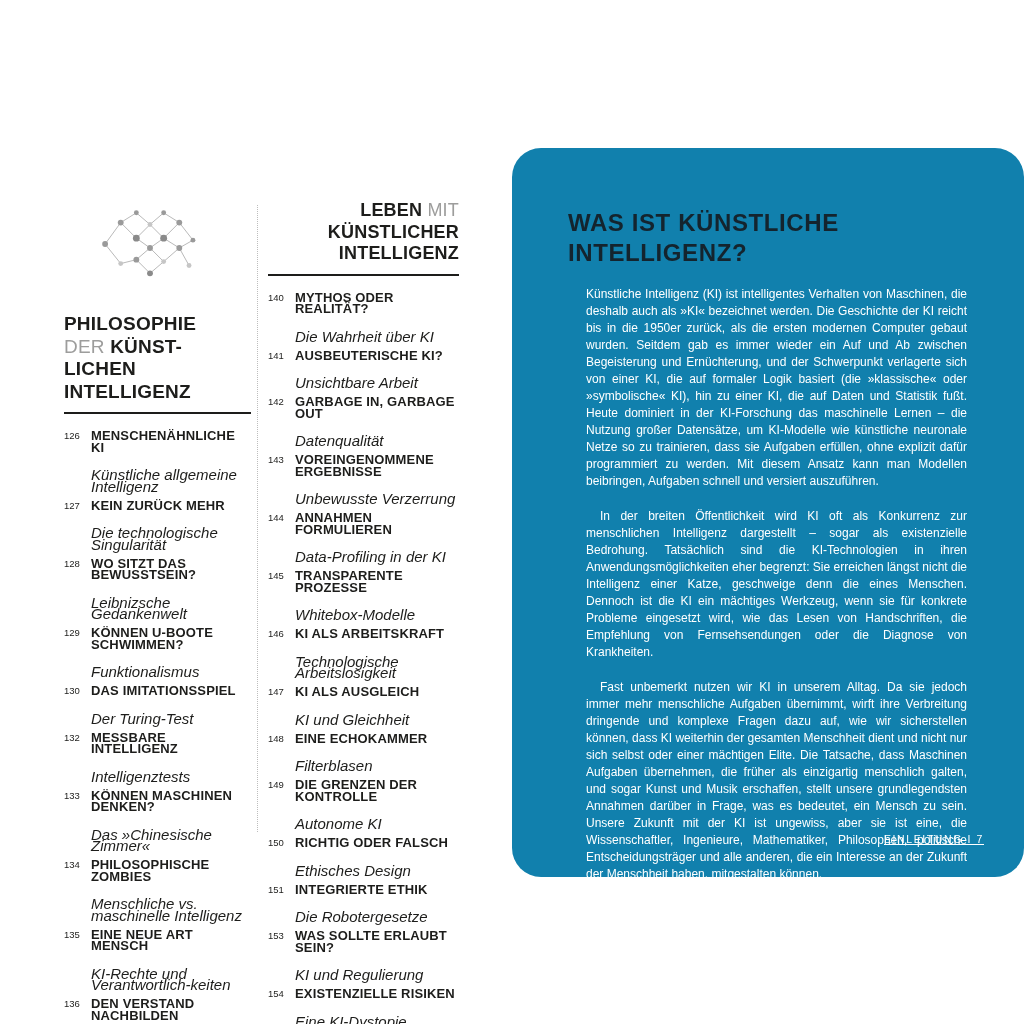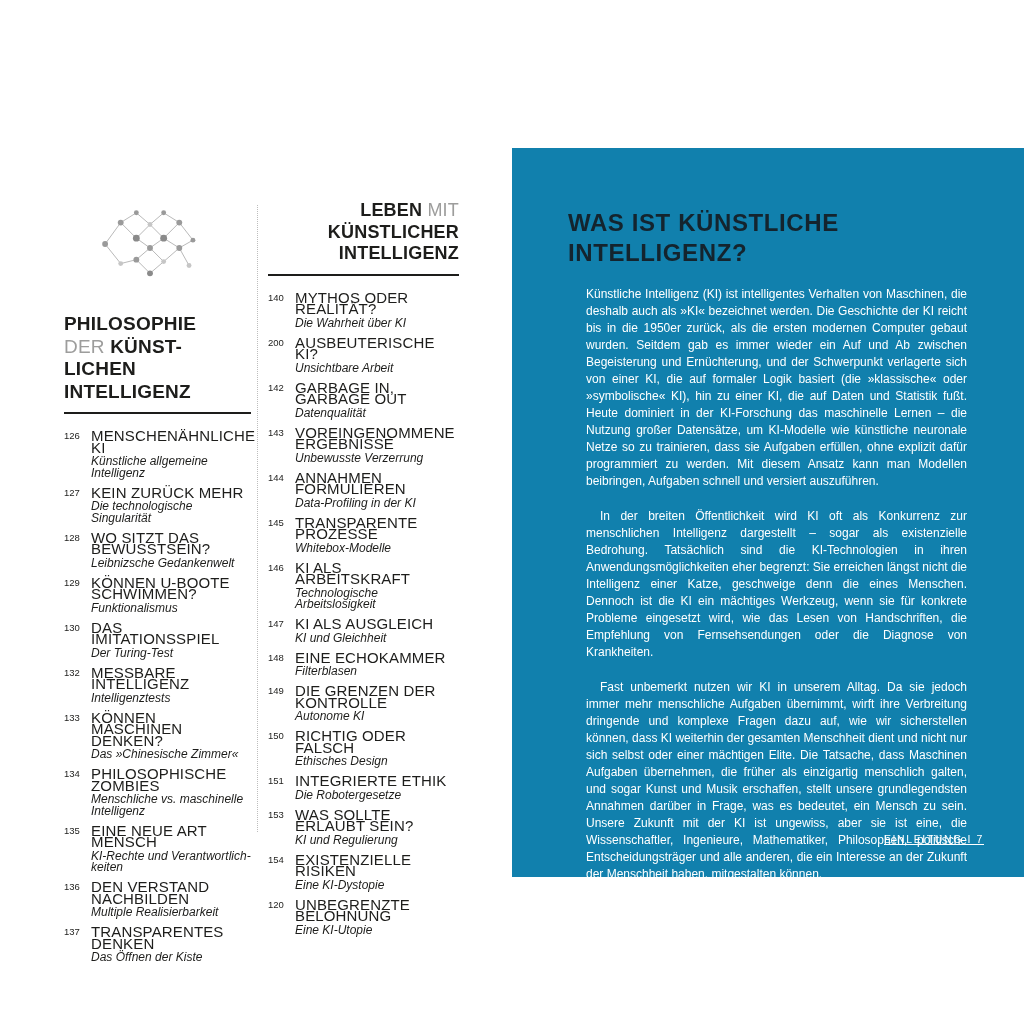--- a/index.html
+++ b/index.html
@@ -20,32 +20,32 @@
     margin:0;font-size:19px;line-height:22.5px;font-weight:bold;
     letter-spacing:0.2px;color:#1d1d1b;
   }
   #toc-mid .toc-heading{font-size:18px;line-height:21.5px;text-align:right;}
   .toc-heading .hl{color:#9d9d9c;font-weight:normal;}
   .rule{height:2px;background:#1d1d1b;margin-top:9px;}
 
   .entries{margin-top:16px;}
   .entry{display:grid;grid-template-columns:27px 1fr;margin-bottom:7.5px;}
   .entry .num{font-size:9.5px;line-height:11.5px;color:#1d1d1b;}
-  .entry .title{font-weight:normal;font-size:15px;line-height:11.5px;letter-spacing:0.15px;}
-  .entry .sub{font-style:italic;font-size:12px;line-height:11.5px;margin-top:3px;color:#1d1d1b;}
+  .entry .title{font-weight:bold;font-size:13px;line-height:11.5px;letter-spacing:0.15px;}
+  .entry .sub{font-style:italic;font-size:15px;line-height:11.5px;margin-top:16px;color:#1d1d1b;}
 
   #toc-divider{
     position:absolute;left:257px;top:205px;height:627px;width:0;
     border-left:1px dotted #bdbdbd;
   }
 
   
   #intro{
     position:absolute;left:512px;top:148px;width:512px;height:729px;
-    background:#1180ad;box-sizing:border-box;padding:60px 39px 0 56px;
+    background:#1180ad;box-sizing:border-box;padding:60px 39px 0 56px;border-radius:29px;
   }
   #intro h1{
     margin:0 0 18px 0;font-size:24px;line-height:30px;
     letter-spacing:0.6px;color:#14242e;font-weight:bold;
   }
   .paras{color:#ffffff;font-size:12px;line-height:17px;text-align:justify;hyphens:auto;}
   .para{margin:18px;}
   .para + .para{text-indent:14px;}
   .panel-footer{
     position:absolute;right:40px;bottom:32px;color:#ffffff;
@@ -197,21 +197,21 @@
 
         <div class="entry">
           <div class="num">140</div>
           <div class="body">
             <div class="title">MYTHOS ODER REALITÄT?</div>
             <div class="sub">Die Wahrheit über KI</div>
           </div>
         </div>
 
         <div class="entry">
-          <div class="num">200</div>
+          <div class="num">141</div>
           <div class="body">
             <div class="title">AUSBEUTERISCHE KI?</div>
             <div class="sub">Unsichtbare Arbeit</div>
           </div>
         </div>
 
         <div class="entry">
           <div class="num">142</div>
           <div class="body">
             <div class="title">GARBAGE IN, GARBAGE OUT</div>

